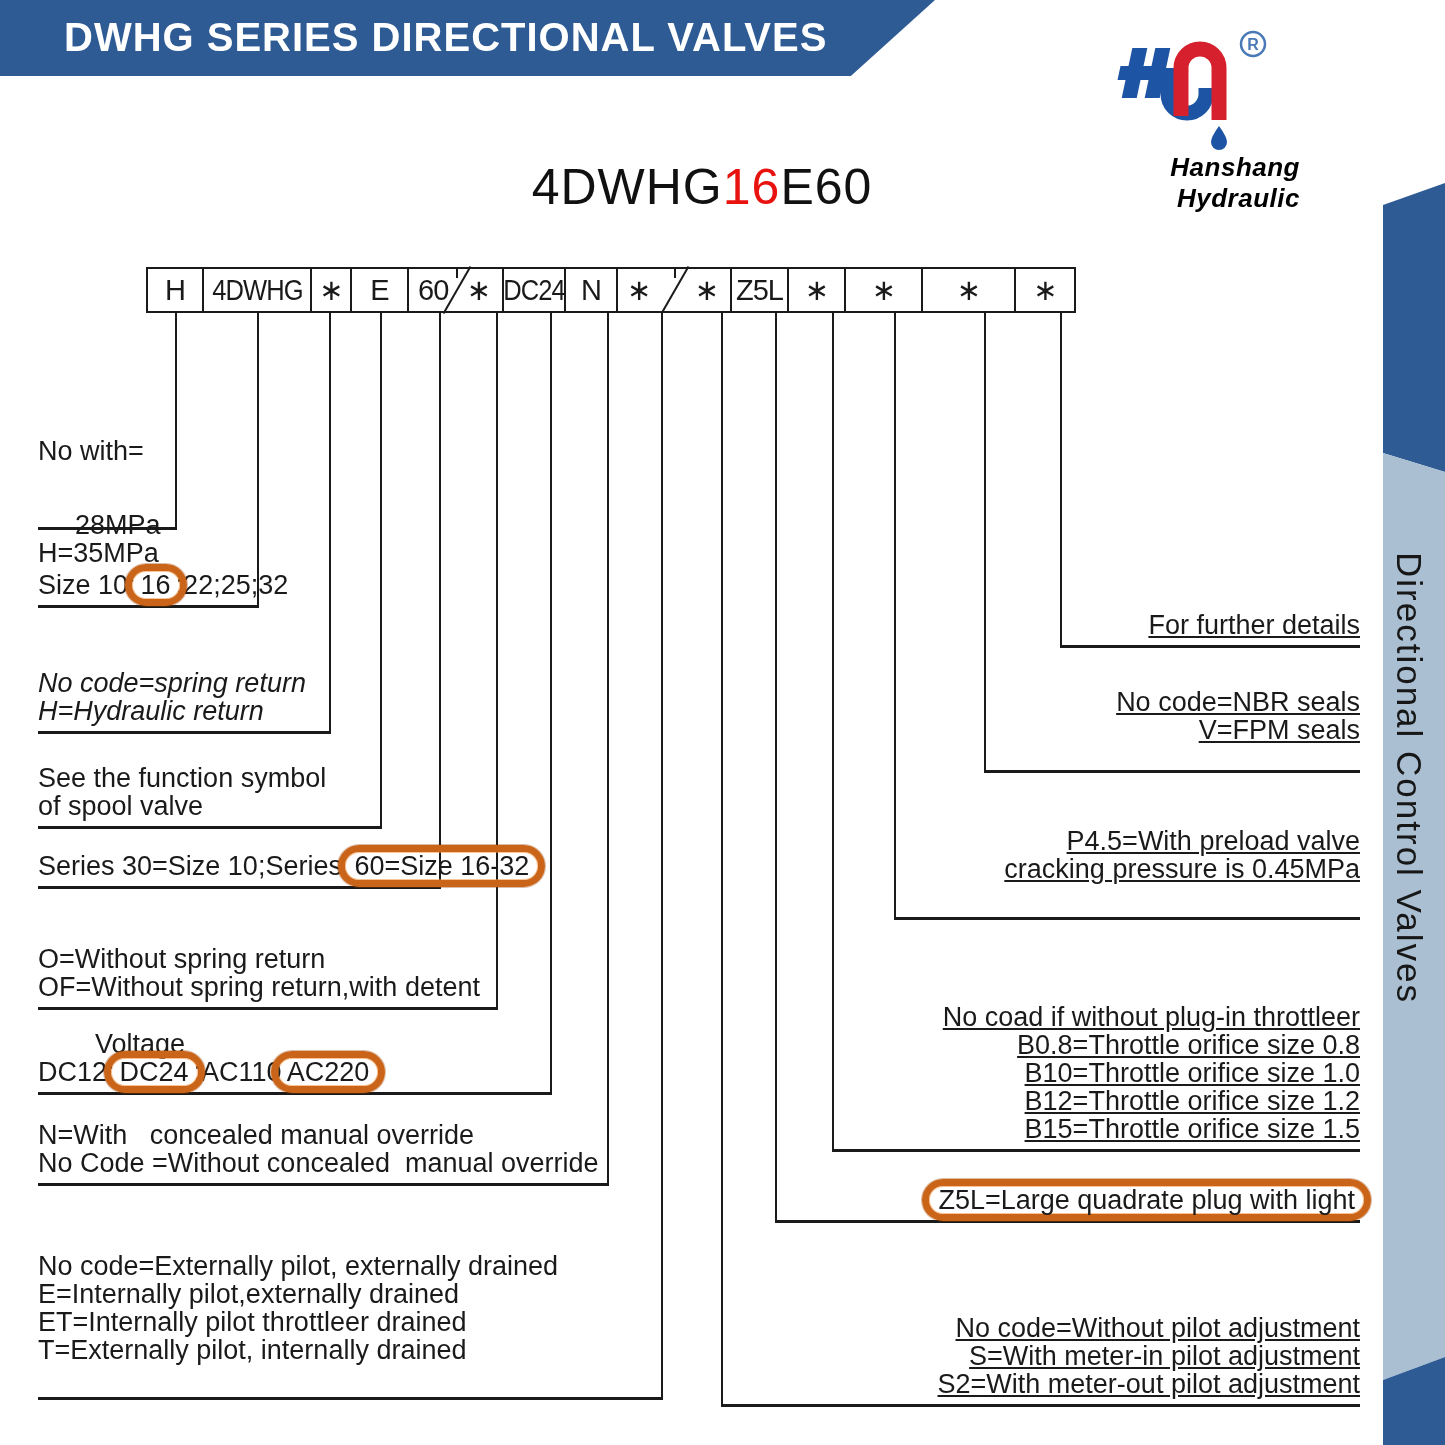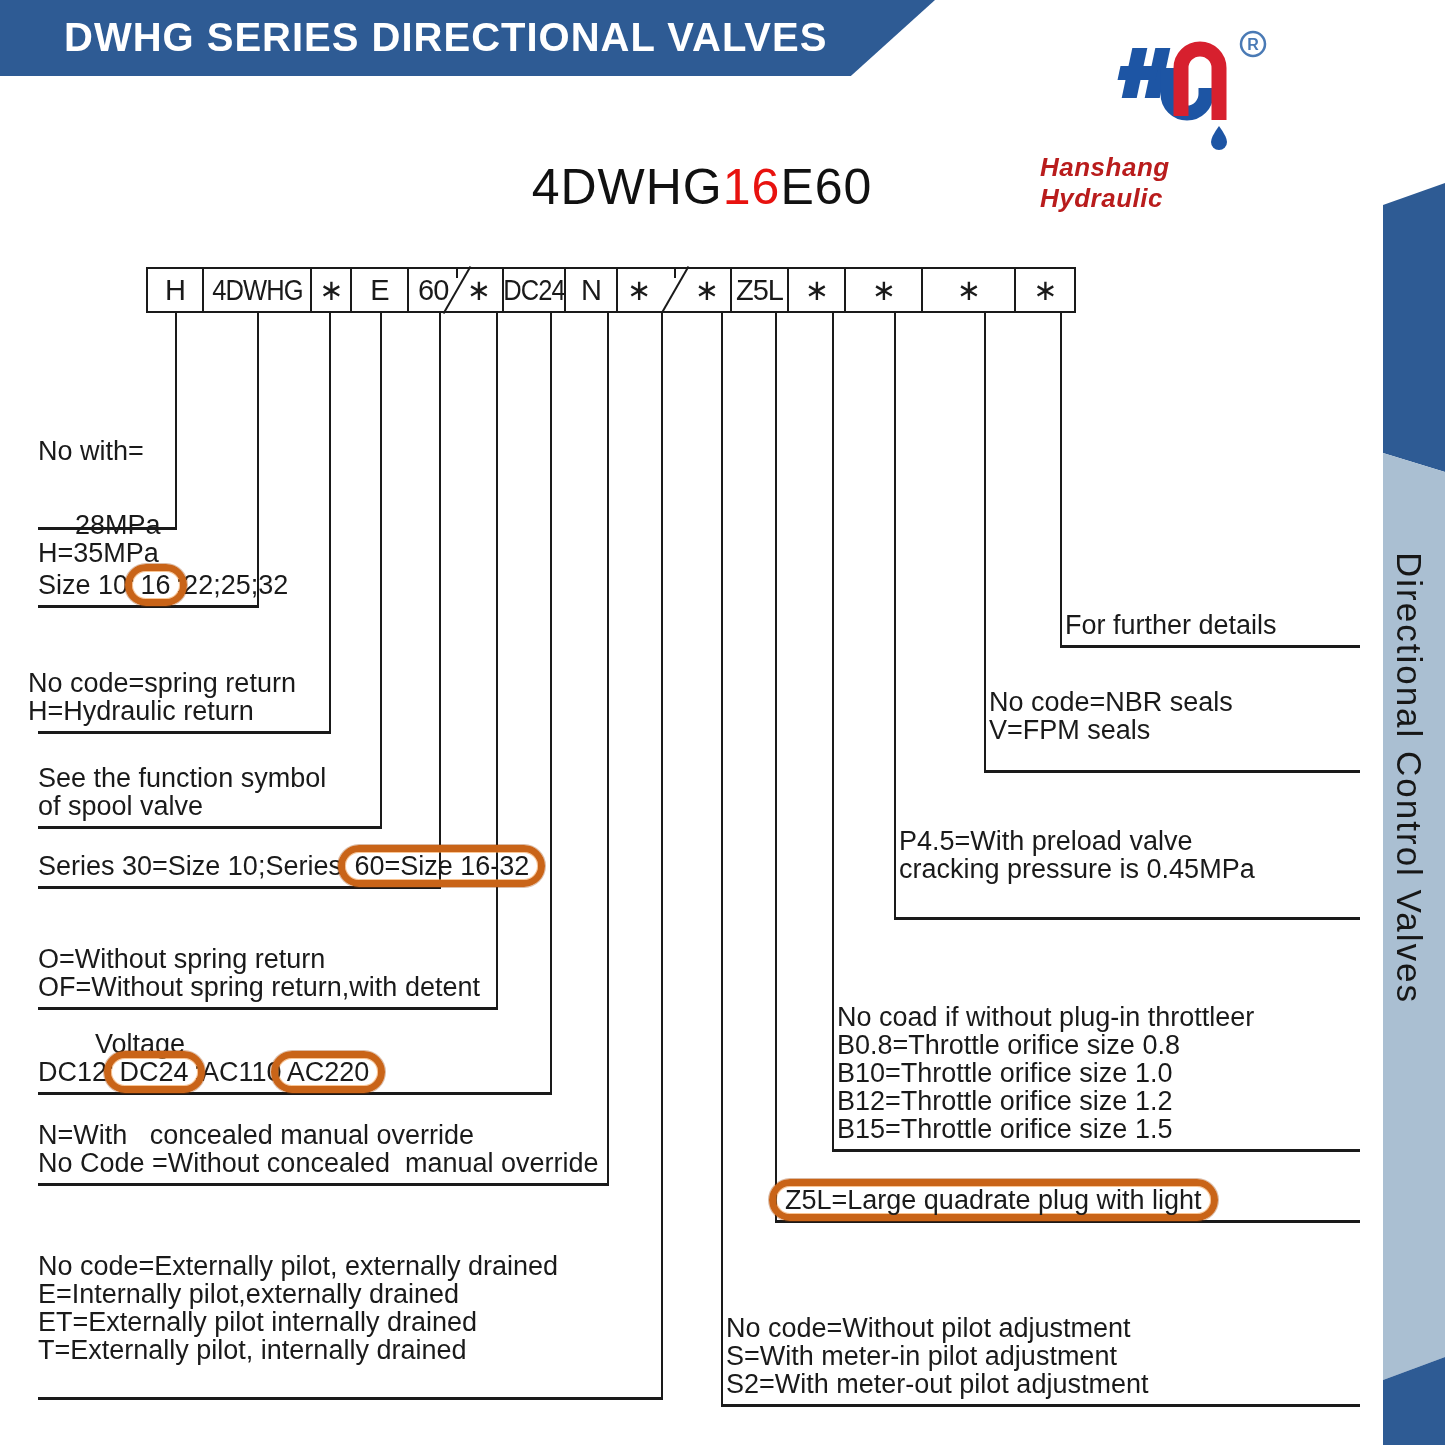--- a/index.html
+++ b/index.html
@@ -4,22 +4,22 @@
 <style>
   html,body{margin:0;padding:0;background:#fff;}
   #canvas{position:relative;width:1445px;height:1445px;background:#ffffff;overflow:hidden;
           font-family:"Liberation Sans",sans-serif;color:#1a1a1a;}
   
   .hdr{position:absolute;left:0;top:0;width:935px;height:76px;background:#2e5b94;
        clip-path:polygon(0 0,100% 0,91% 100%,0 100%);}
   .hdr-title{position:absolute;left:64px;top:0;height:76px;line-height:74px;font-size:40px;
        font-weight:bold;color:#ffffff;letter-spacing:1px;white-space:pre;}
   
-  .brand-name{position:absolute;left:1040px;top:152px;width:260px;text-align:left;
-       font-size:26px;font-weight:bold;font-style:italic;color:#b91c1c;letter-spacing:.5px;}
+  .brand-name{position:absolute;left:1040px;top:152px;width:260px;text-align:right;
+       font-size:26px;font-weight:bold;font-style:italic;color:#000000;letter-spacing:.5px;}
   
   .model-title{position:absolute;left:0;top:158px;width:1404px;text-align:center;
        font-size:50px;letter-spacing:1px;color:#111;white-space:pre;}
   .t-red{color:#e8120f;}
   
   #code-row{position:absolute;left:146px;top:267px;height:46px;display:flex;
        border:2px solid #1a1a1a;box-sizing:border-box;background:#fff;}
   .cell{position:relative;border-right:2px solid #1a1a1a;box-sizing:border-box;display:flex;
        align-items:center;justify-content:center;font-size:29px;letter-spacing:-1px;height:42px;}
   .cell:last-child{border-right:none;}
@@ -29,21 +29,21 @@
   .cell.slash .rv{position:absolute;right:12px;top:50%;transform:translateY(-50%);}
   .slashline{position:absolute;left:50%;top:-6px;width:2px;height:54px;background:#1a1a1a;
        transform:rotate(30deg);}
   .tick{position:absolute;left:50%;top:0;width:2px;height:9px;background:#1a1a1a;}
   
   .vline{position:absolute;width:2px;background:#1a1a1a;}
   .hline{position:absolute;height:3px;background:#1a1a1a;}
   
   .ann{position:absolute;font-size:27px;line-height:28px;color:#1a1a1a;}
   .ann .ln{white-space:pre;}
-  .ann.right{text-align:left;}
+  .ann.right{text-align:right;text-decoration:underline;}
   .circ{display:inline-block;border:7px solid #c96418;border-radius:34px;padding:0 9px;
        margin:-7px -11px;position:relative;z-index:2;
        box-shadow:inset 0 0 0 1px rgba(244,150,60,.55),0 0 0 1px rgba(150,60,0,.35);}
   
   .sb{position:absolute;left:1383px;width:62px;}
   .sb-d1{top:183px;height:289px;background:#2e5b94;
        clip-path:polygon(0 22px,100% 0,100% 289px,0 270px);}
   .sb-light{top:453px;height:927px;background:#aabfd2;
        clip-path:polygon(0 0,100% 19px,100% 904px,0 927px);}
   .sb-d2{top:1357px;height:88px;background:#2e5b94;
@@ -162,21 +162,21 @@
   <div class="side-label">Directional Control Valves</div>
 
 <div class="ann" style="top: 437px; left: 38px; width: 134px;">
       <div class="ln"><span>No with=</span></div>
       <div class="ln" style="padding-left: 37px; margin-top: 46px;"><span>28MPa</span></div>
       <div class="ln"><span>H=35MPa</span></div>
     </div>
     <div class="ann" style="top: 571px; left: 38px; width: 216px;">
       <div class="ln"><span>Size 10;</span><span class="circ">16</span><span>;22;25;32</span></div>
     </div>
-    <div class="ann" style="top: 669px; left: 28px; width: 288px;">
+    <div class="ann" style="top: 669px; left: 38px; width: 288px; font-style: italic;">
       <div class="ln"><span>No code=spring return</span></div>
       <div class="ln"><span>H=Hydraulic return</span></div>
     </div>
     <div class="ann" style="top: 764px; left: 38px; width: 339px;">
       <div class="ln"><span>See the function symbol</span></div>
       <div class="ln"><span>of spool valve</span></div>
     </div>
     <div class="ann" style="top: 852px; left: 38px; width: 398px;">
       <div class="ln"><span>Series 30=Size 10;Series </span><span class="circ">60=Size 16-32</span></div>
     </div>
@@ -188,21 +188,21 @@
       <div class="ln" style="padding-left: 57px;"><span>Voltage</span></div>
       <div class="ln"><span>DC12;</span><span class="circ">DC24</span><span>;AC110</span><span class="circ">AC220</span></div>
     </div>
     <div class="ann" style="top: 1121px; left: 38px; width: 566px;">
       <div class="ln"><span>N=With   concealed manual override</span></div>
       <div class="ln"><span>No Code =Without concealed  manual override</span></div>
     </div>
     <div class="ann" style="top: 1252px; left: 38px; width: 620px;">
       <div class="ln"><span>No code=Externally pilot, externally drained</span></div>
       <div class="ln"><span>E=Internally pilot,externally drained</span></div>
-      <div class="ln"><span>ET=Externally pilot internally drained</span></div>
+      <div class="ln"><span>ET=Internally pilot throttleer drained</span></div>
       <div class="ln"><span>T=Externally pilot, internally drained</span></div>
     </div>
     <div class="ann right" style="top: 611px; left: 1065px; width: 295px;">
       <div class="ln"><span>For further details</span></div>
     </div>
     <div class="ann right" style="top: 688px; left: 989px; width: 371px;">
       <div class="ln"><span>No code=NBR seals</span></div>
       <div class="ln"><span>V=FPM seals</span></div>
     </div>
     <div class="ann right" style="top: 827px; left: 899px; width: 461px;">

